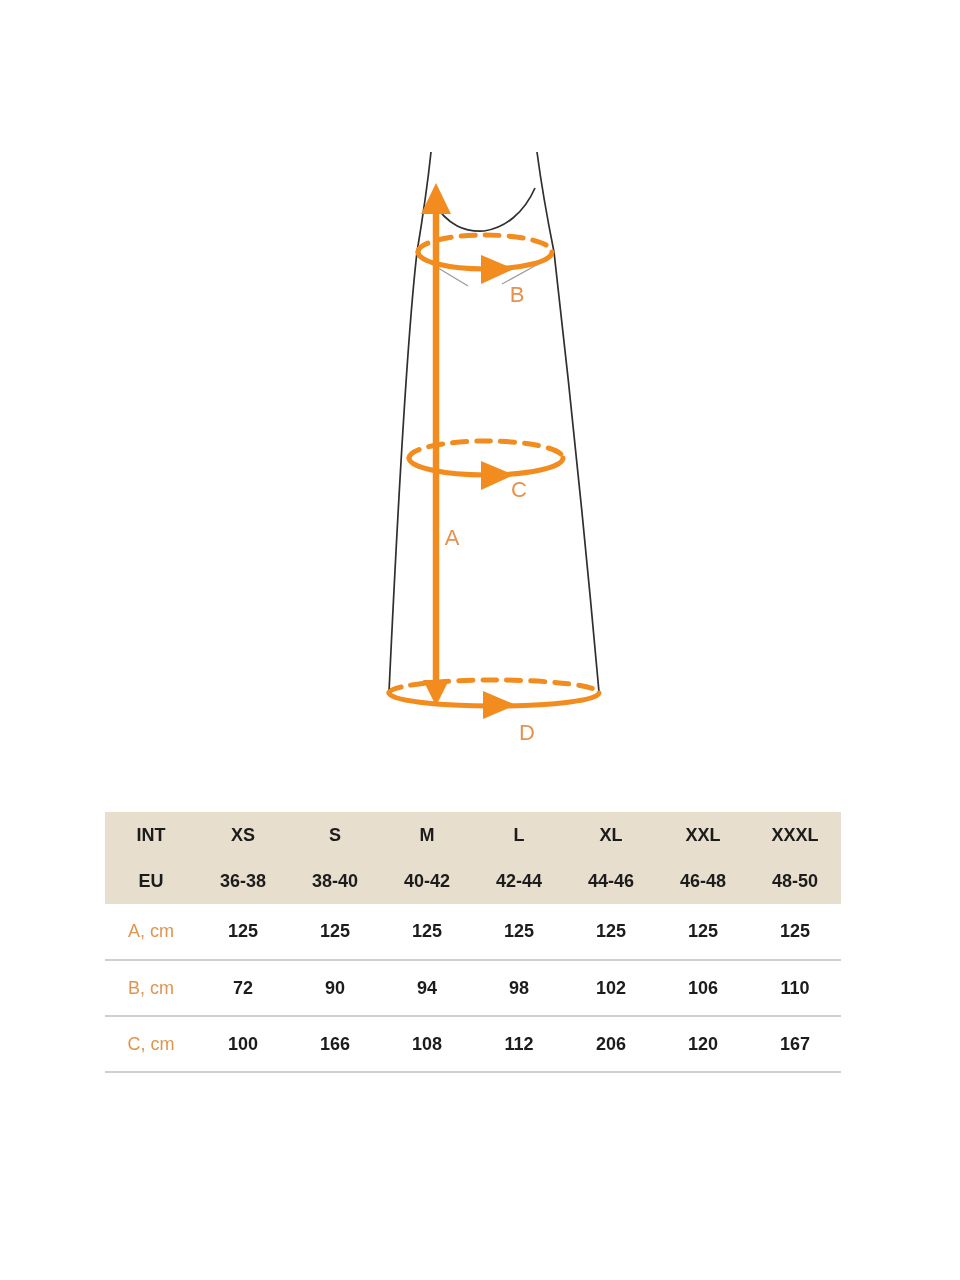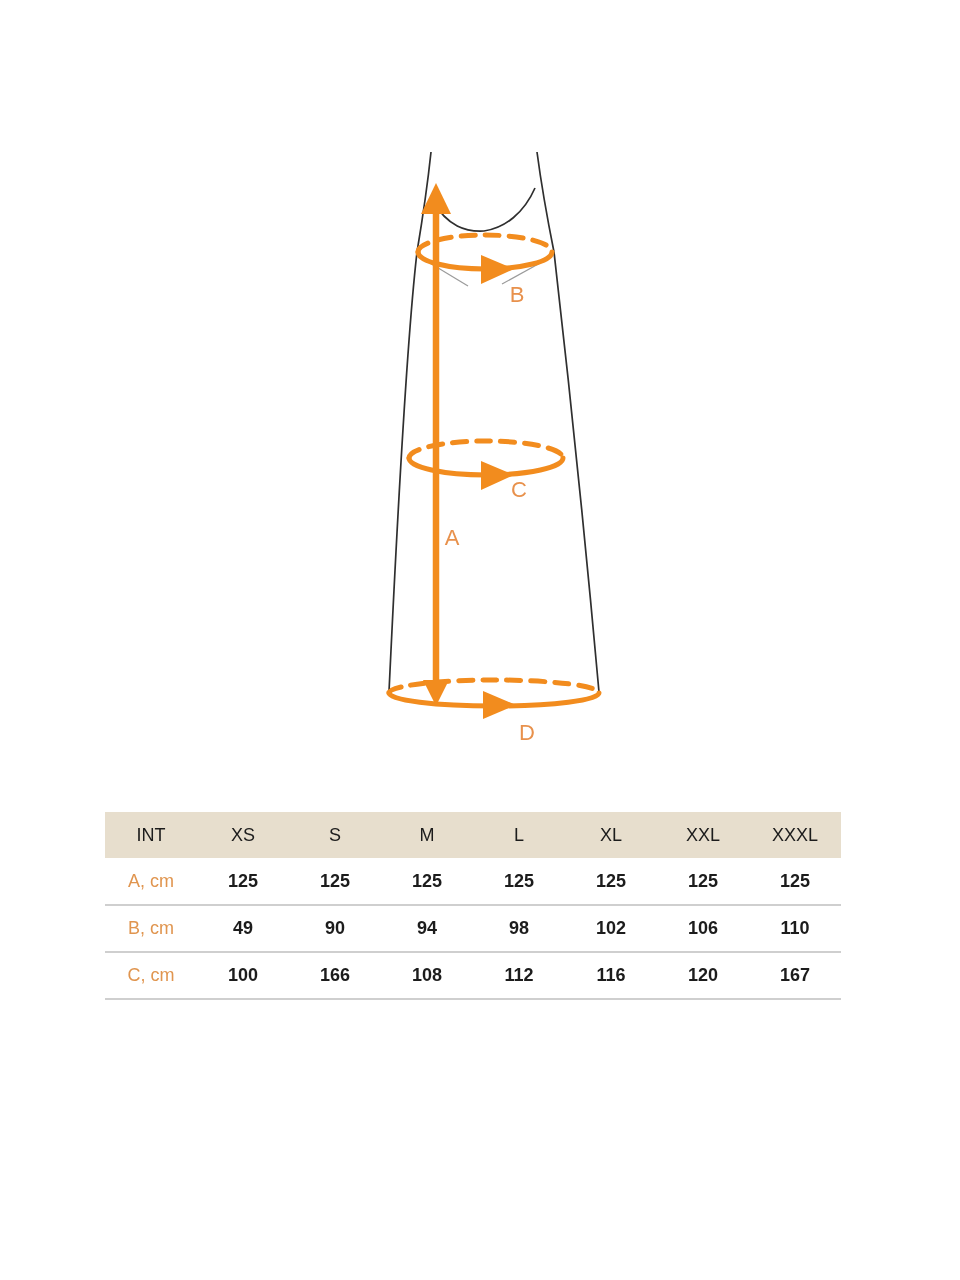--- a/index.html
+++ b/index.html
@@ -43,24 +43,24 @@
     text-align: center;
     vertical-align: middle;
     font-size: 18px;
     color: #1c1c1c;
     padding: 0;
     font-weight: bold;
   }
   table.size-table thead tr { height: 46px; }
   table.size-table thead td {
     background: #E7DECD;
-    font-weight: normal;
+    font-weight: bold;
   }
   table.size-table tbody tr {
-    height: 47px;
+    height: 56px;
     border-bottom: 2px solid #CFCFCF;
     background: #ffffff;
   }
   table.size-table tbody td.row-label {
     color: #E0954F;
     font-weight: 400;
   }
 </style>
 </head>
 <body>
@@ -119,48 +119,58 @@
       <tr>
         <td>INT</td>
         <td>XS</td>
         <td>S</td>
         <td>M</td>
         <td>L</td>
         <td>XL</td>
         <td>XXL</td>
         <td>XXXL</td>
       </tr>
+      <tr>
+        <td>EU</td>
+        <td>36-38</td>
+        <td>38-40</td>
+        <td>40-42</td>
+        <td>42-44</td>
+        <td>44-46</td>
+        <td>46-48</td>
+        <td>48-50</td>
+      </tr>
     </thead>
     <tbody>
       <tr>
         <td class="row-label">A, cm</td>
         <td>125</td>
         <td>125</td>
         <td>125</td>
         <td>125</td>
         <td>125</td>
         <td>125</td>
         <td>125</td>
       </tr>
       <tr>
         <td class="row-label">B, cm</td>
-        <td>49</td>
+        <td>72</td>
         <td>90</td>
         <td>94</td>
         <td>98</td>
         <td>102</td>
         <td>106</td>
         <td>110</td>
       </tr>
       <tr>
         <td class="row-label">C, cm</td>
         <td>100</td>
         <td>166</td>
         <td>108</td>
         <td>112</td>
-        <td>116</td>
+        <td>206</td>
         <td>120</td>
         <td>167</td>
       </tr>
     </tbody>
   </table>
 
 </div>
 
 </body></html>

